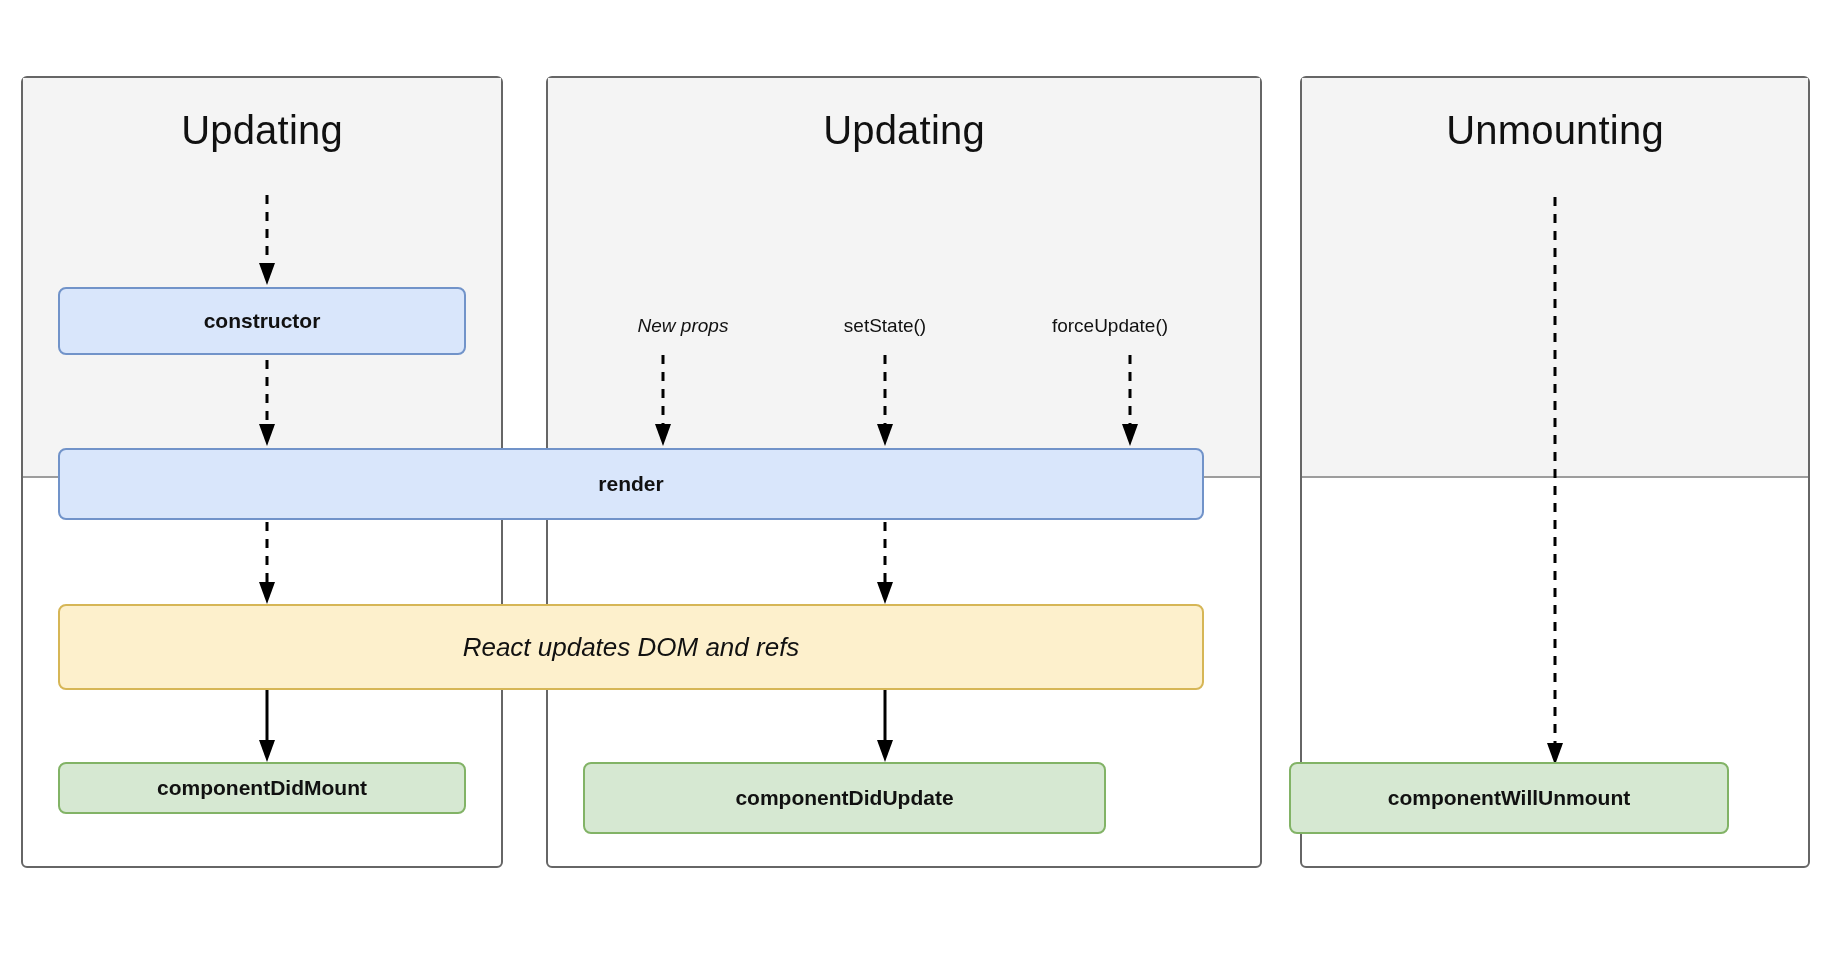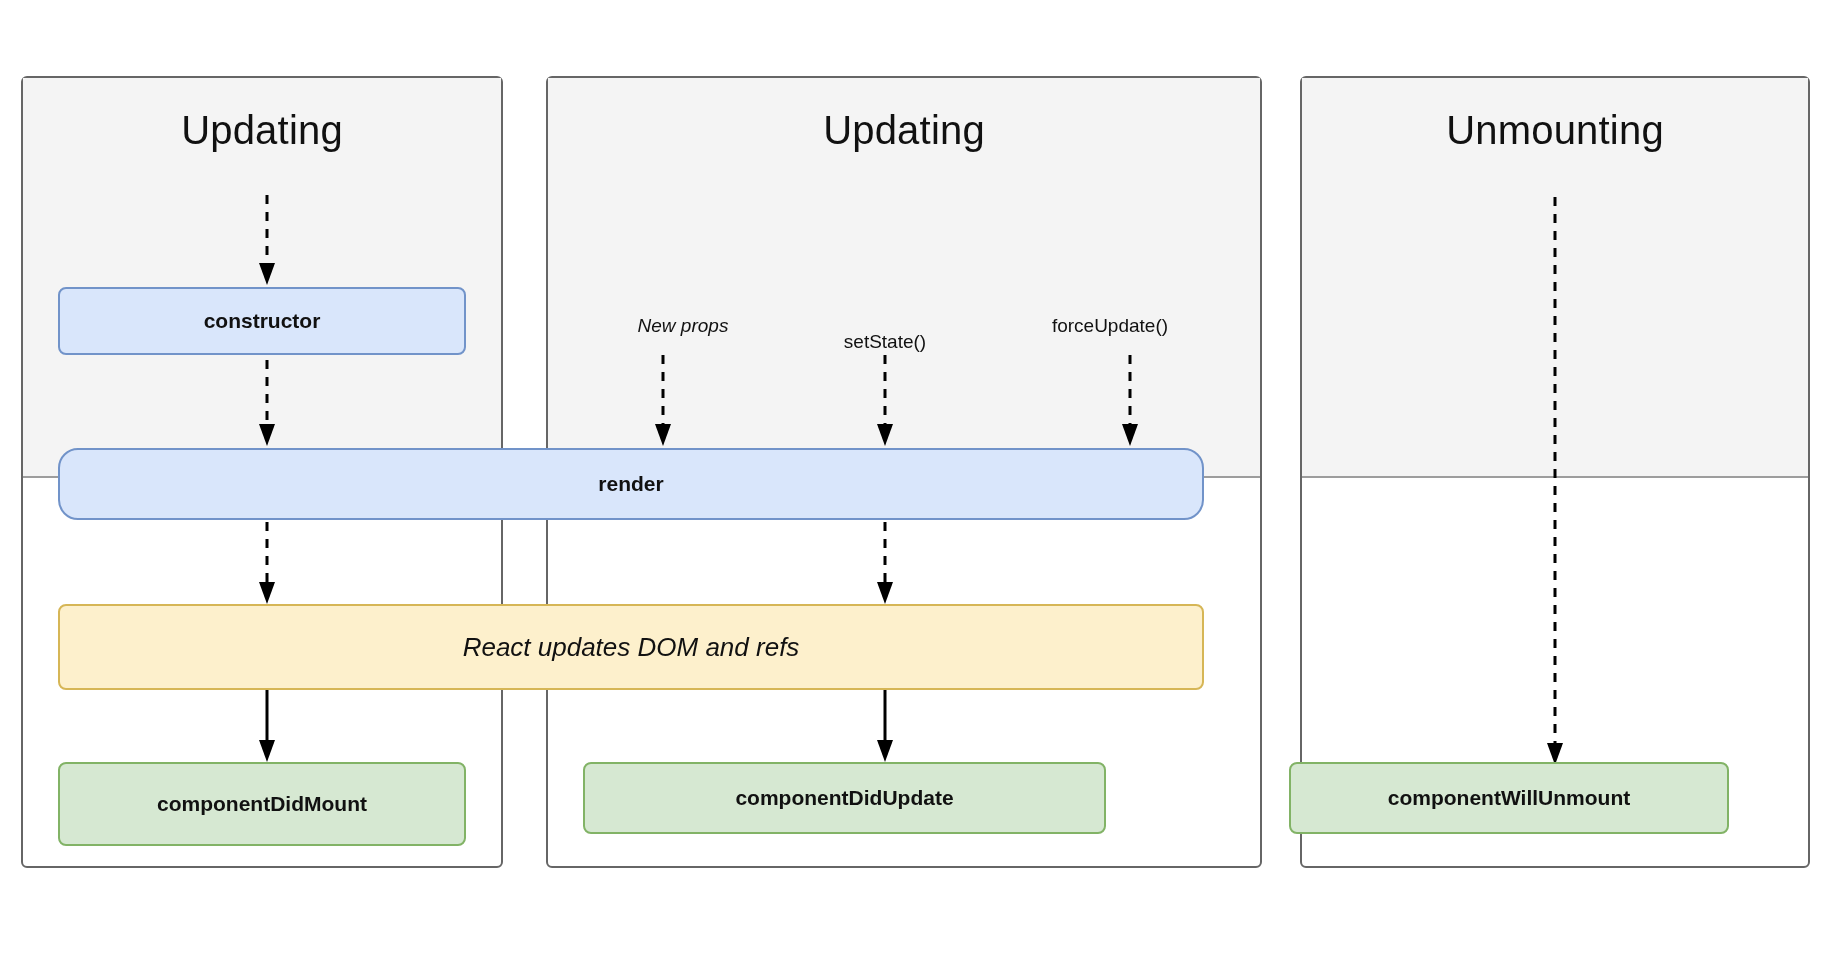--- a/index.html
+++ b/index.html
@@ -110,21 +110,21 @@
   <div class="panel-top-wash" style="left:548px; top:78px; width:712px; height:398px;"></div>
   <div class="panel-divider" style="left:548px; top:476px; width:712px;"></div>
   <div class="panel-title" style="left:546px; top:108px; width:716px;">Updating</div>
 
   <div class="panel" style="left:1300px; top:76px; width:510px; height:792px;"></div>
   <div class="panel-top-wash" style="left:1302px; top:78px; width:506px; height:398px;"></div>
   <div class="panel-divider" style="left:1302px; top:476px; width:506px;"></div>
   <div class="panel-title" style="left:1300px; top:108px; width:510px;">Unmounting</div>
 
   <div class="trigger italic" style="left:558px; top:315px; width:250px;">New props</div>
-  <div class="trigger" style="left:760px; top:315px; width:250px;margin-top:16px;">setState()</div>
+  <div class="trigger" style="left:760px; top:315px; width:250px;">setState()</div>
   <div class="trigger" style="left:985px; top:315px; width:250px;">forceUpdate()</div>
 
   <div class="arrow" style="left:255px; top:195px;">
     <svg width="24" height="92" viewBox="0 0 24 92">
       <line x1="12" y1="0" x2="12" y2="72" stroke="#000" stroke-width="3" stroke-dasharray="9,8"></line>
       <polygon points="12,90 4,68 20,68" fill="#000"></polygon>
     </svg>
   </div>
 
   <div class="arrow" style="left:255px; top:360px;">
@@ -185,23 +185,23 @@
 
   <div class="arrow" style="left:1543px; top:197px;">
     <svg width="24" height="570" viewBox="0 0 24 570">
       <line x1="12" y1="0" x2="12" y2="550" stroke="#000" stroke-width="3" stroke-dasharray="9,8"></line>
       <polygon points="12,568 4,546 20,546" fill="#000"></polygon>
     </svg>
   </div>
 
   <div class="node blue" style="left:58px; top:287px; width:408px; height:68px;">constructor</div>
 
-  <div class="node blue" style="left:58px; top:448px; width:1146px; height:72px;border-radius:20px;">render</div>
+  <div class="node blue" style="left:58px; top:448px; width:1146px; height:72px;">render</div>
 
   <div class="node yellow" style="left:58px; top:604px; width:1146px; height:86px;">React updates DOM and refs</div>
 
-  <div class="node green" style="left:58px; top:762px; width:408px; height:84px;text-align:right;">componentDidMount</div>
+  <div class="node green" style="left:58px; top:762px; width:408px; height:52px;text-align:right;">componentDidMount</div>
 
   <div class="node green" style="left:583px; top:762px; width:523px; height:72px;">componentDidUpdate</div>
 
   <div class="node green" style="left:1289px; top:762px; width:440px; height:72px;">componentWillUnmount</div>
 
 </div>
 
 </body></html>

